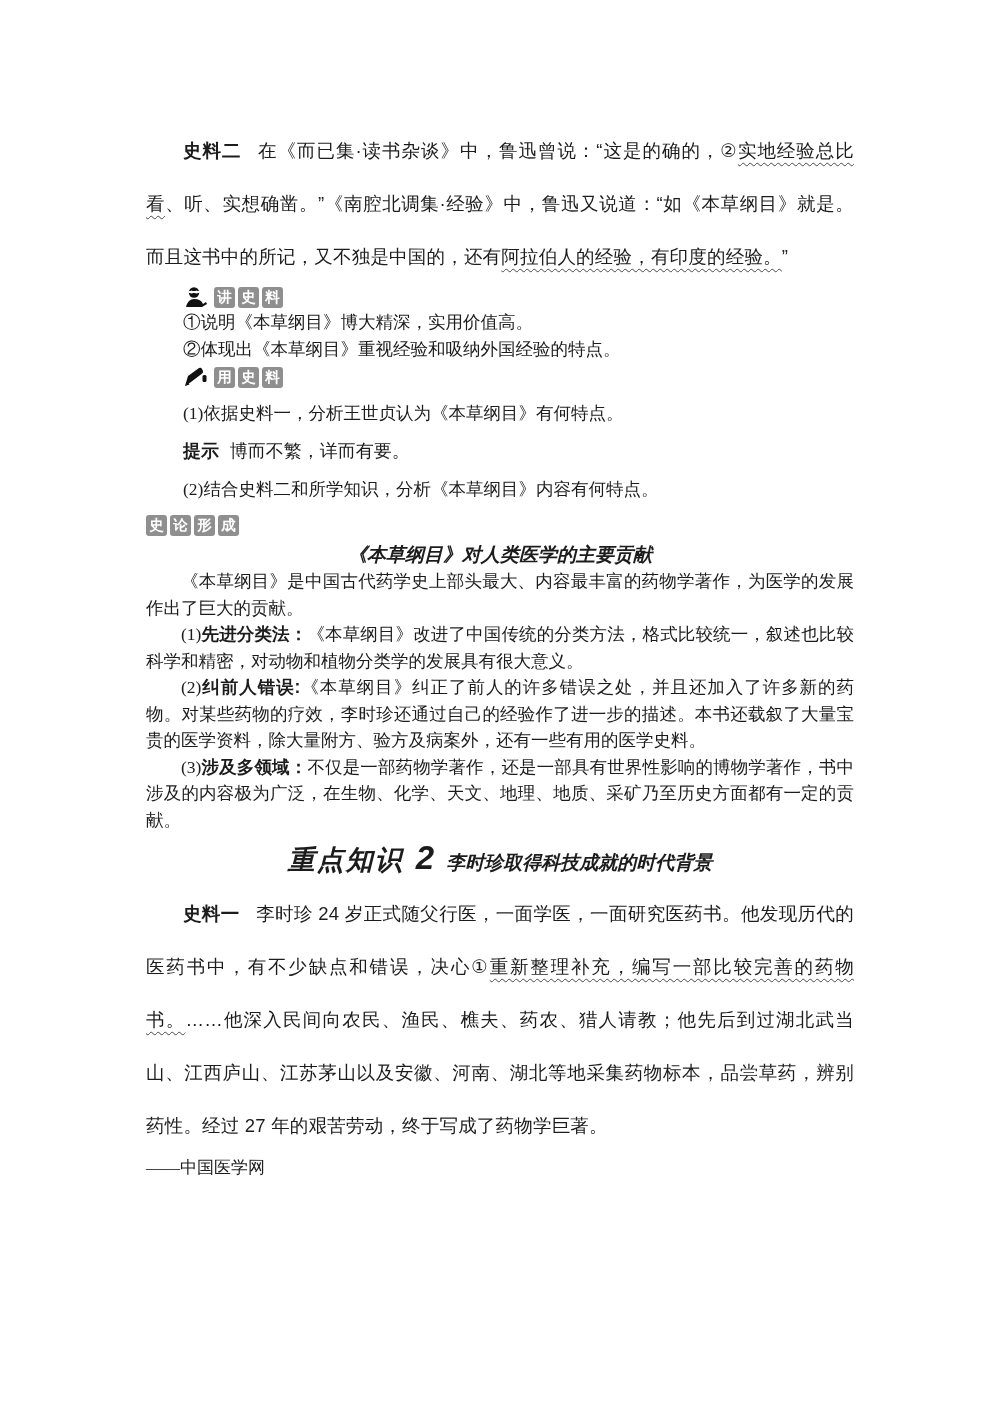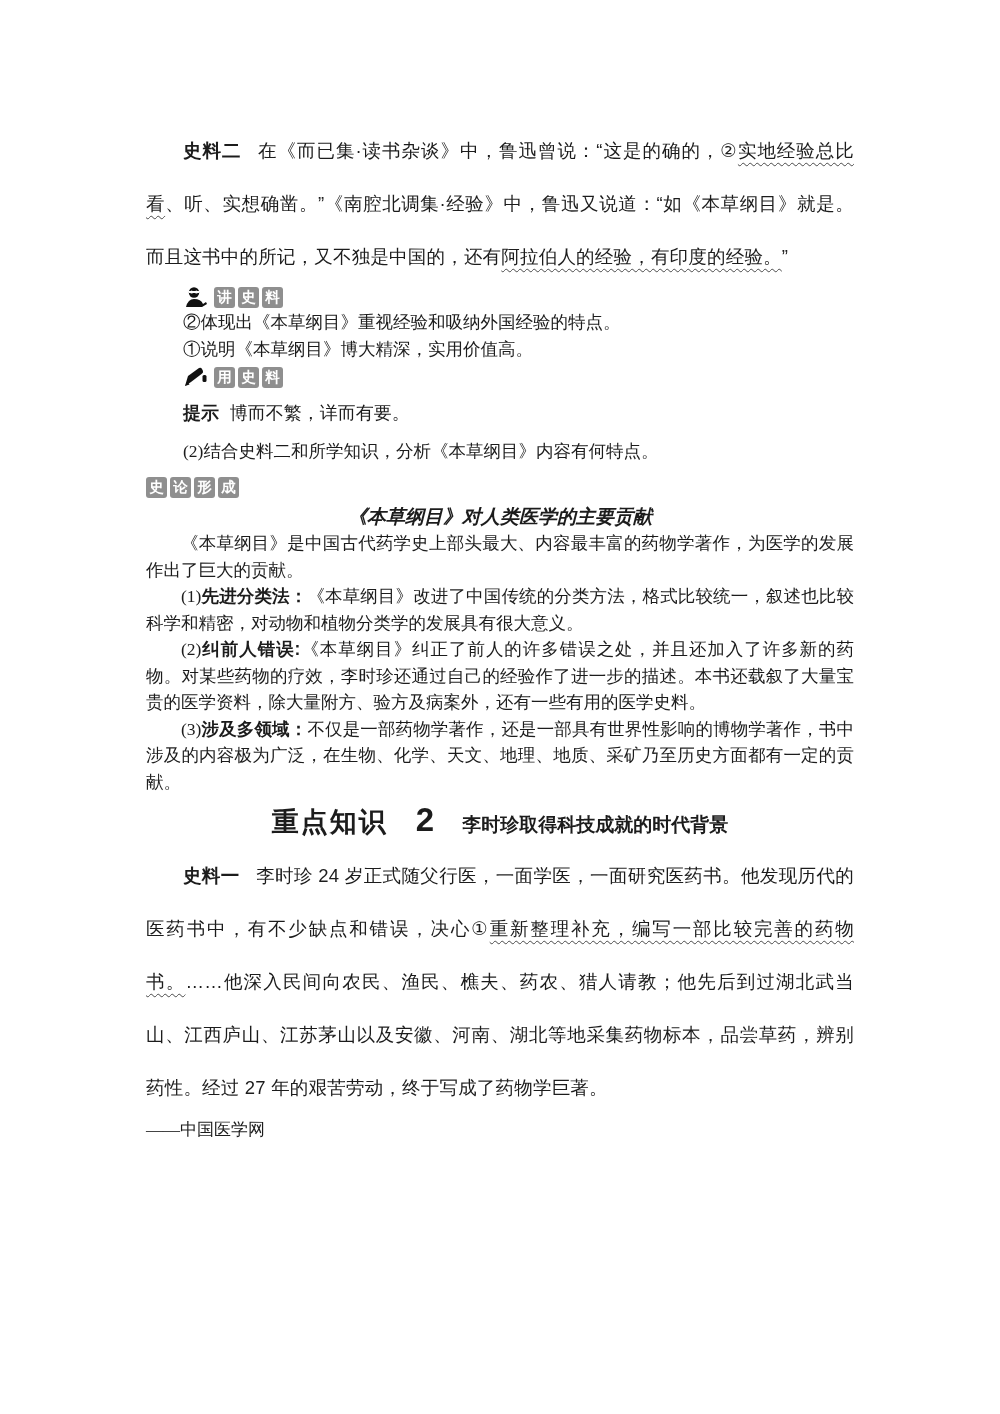--- a/index.html
+++ b/index.html
@@ -119,23 +119,24 @@
   }
   .body-p .lead {
     font-family: "Liberation Sans", "DejaVu Sans", sans-serif;
     font-weight: bold;
   }
   
   .heading2 {
     display: flex;
     justify-content: center;
     align-items: baseline;
-    gap: 28px;
+    gap: 12px;
     margin-top: 6px;
     height: 42px;
+    font-style: italic;
   }
   .h2-label {
     font-family: "Liberation Sans", "DejaVu Sans", sans-serif;
     font-weight: 900;
     font-size: 27px;
     letter-spacing: 2px;
   }
   .h2-num {
     font-family: "Liberation Sans", "DejaVu Sans", sans-serif;
     font-weight: 900;
@@ -170,36 +171,37 @@
         <circle cx="7.6" cy="6" r="1.5" fill="#fff"></circle>
         <circle cx="12.4" cy="6" r="1.5" fill="#fff"></circle>
         <path d="M2 21 Q4 13 10 13 Q17 13 19 18 L22 16 L23 18 L18 21 Z" fill="#111"></path>
       </svg>
     </span>
     <span class="tag-box">讲</span>
     <span class="tag-box">史</span>
     <span class="tag-box">料</span>
   </div>
 
+  <p class="note">①说明《本草纲目》博大精深，实用价值高。</p>
   <p class="note">②体现出《本草纲目》重视经验和吸纳外国经验的特点。</p>
-  <p class="note">①说明《本草纲目》博大精深，实用价值高。</p>
 
   <div class="tag-row indent">
     <span class="icon">
       <svg width="24" height="22" viewBox="0 0 24 22">
         <path d="M1 20 L4 10 L15 2 Q17 1 18 3 L19 5 Q19.5 7 17.5 8 L7 16 Z" fill="#111"></path>
         <path d="M1 20 L5.5 18.5 L3.5 15.5 Z" fill="#111"></path>
         <rect x="18.5" y="9" width="4" height="7" rx="1.5" fill="#111"></rect>
       </svg>
     </span>
     <span class="tag-box">用</span>
     <span class="tag-box">史</span>
     <span class="tag-box">料</span>
   </div>
 
+  <p class="q">(1)依据史料一，分析王世贞认为《本草纲目》有何特点。</p>
   <p class="a"><span class="tip">提示</span><span>博而不繁，详而有要。</span></p>
   <p class="q">(2)结合史料二和所学知识，分析《本草纲目》内容有何特点。</p>
 
   <div class="tag-row shilun">
     <span class="tag-box">史</span>
     <span class="tag-box">论</span>
     <span class="tag-box">形</span>
     <span class="tag-box">成</span>
   </div>
 

